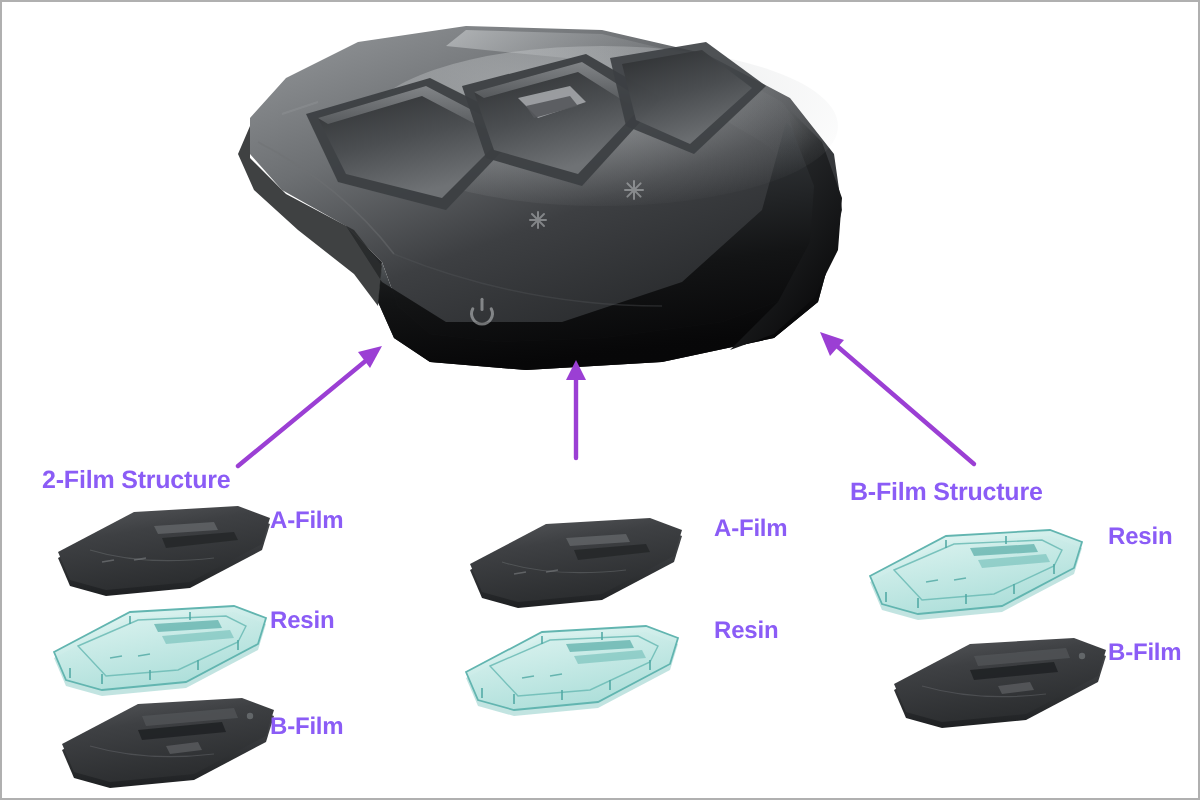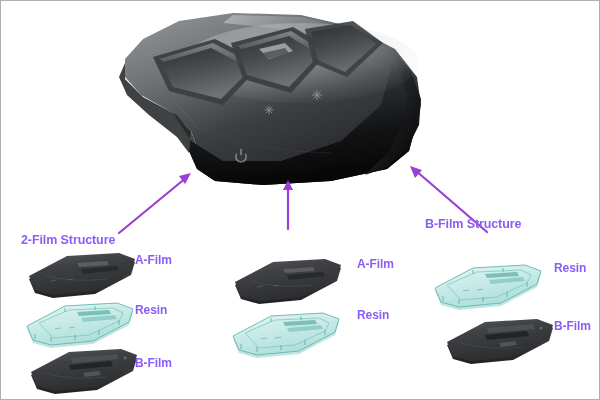--- a/index.html
+++ b/index.html
@@ -287,17 +287,17 @@
   </svg>
 
   <div class="label group-title" style="left:20px; top:232px;">2-Film Structure</div>
   <div class="label layer-label" style="left:134px; top:252px;">A-Film</div>
   <div class="label layer-label" style="left:134px; top:302px;">Resin</div>
   <div class="label layer-label" style="left:134px; top:355px;">B-Film</div>
 
   <div class="label layer-label" style="left:356px; top:256px;">A-Film</div>
   <div class="label layer-label" style="left:356px; top:307px;">Resin</div>
 
-  <div class="label group-title" style="left:424px; top:216px;">B-Film Structure</div>
+  <div class="label group-title" style="left:424px; top:238px;">B-Film Structure</div>
   <div class="label layer-label" style="left:553px; top:260px;">Resin</div>
   <div class="label layer-label" style="left:553px; top:318px;">B-Film</div>
 
 </div>
 
 </body></html>

